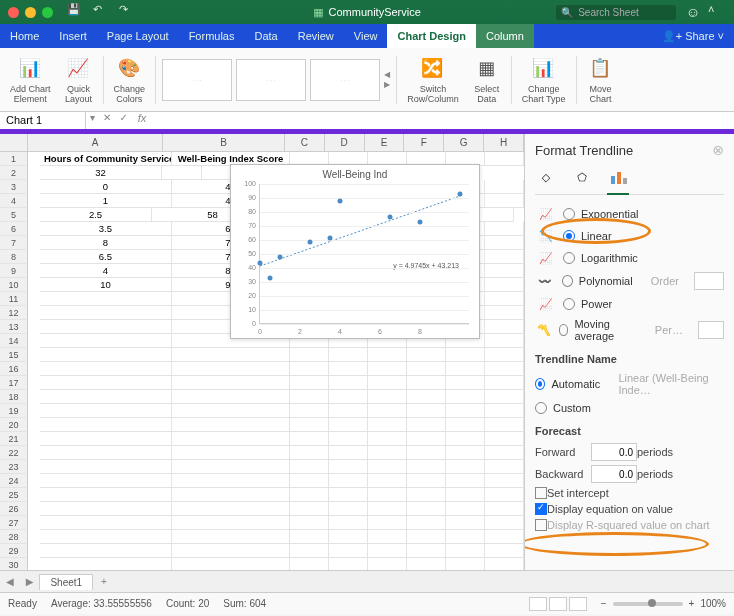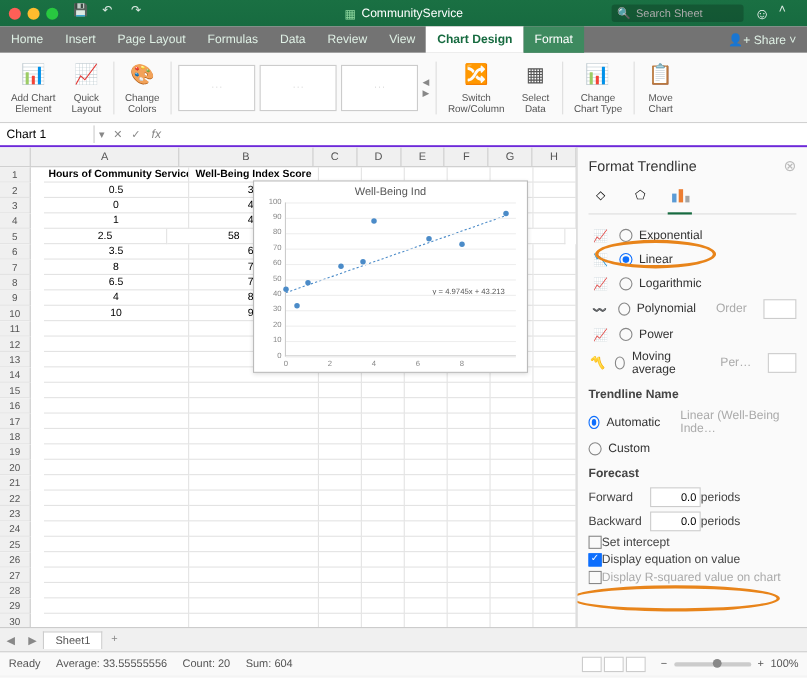--- a/index.html
+++ b/index.html
@@ -4,33 +4,33 @@
 <style>
 *{box-sizing:border-box;margin:0;padding:0;font-family:-apple-system,Helvetica,Arial,sans-serif}
 body{background:#f4f4f4;width:734px;height:616px;overflow:hidden;font-size:11px}
 .titlebar{height:24px;background:linear-gradient(#1a7043,#176b40);display:flex;align-items:center;padding:0 8px;color:#fff}
 .mac-btn{width:11px;height:11px;border-radius:50%;margin-right:6px}
 .mac-r{background:#ff5f57}.mac-y{background:#febc2e}.mac-g{background:#28c840}
 .tb-icon{width:18px;height:18px;margin-left:8px;opacity:.85;color:#fff}
 .doc-title{flex:0;margin:0 auto;position:absolute;left:50%;transform:translateX(-50%);display:flex;align-items:center;gap:5px}
 .search-box{margin-left:auto;background:rgba(0,0,0,.2);border-radius:3px;padding:2px 6px;color:#cfe;font-size:10px;width:120px;display:flex;align-items:center;gap:4px}
 .smile{margin-left:10px;font-size:14px}
-.menubar{height:24px;background:#737373;display:flex;align-items:center;color:#dff0e5;font-size:11px}
+.menubar{height:24px;background:#1d4ed8;display:flex;align-items:center;color:#dff0e5;font-size:11px}
 .menubar .tab{padding:0 10px;height:100%;display:flex;align-items:center;cursor:pointer}
 .menubar .tab.active{background:#fff;color:#176b40;font-weight:600}
 .menubar .tab.sub{background:#3e8a5f;color:#fff}
 .share{margin-left:auto;padding:0 10px}
 .ribbon{height:64px;background:#fafafa;border-bottom:1px solid #ccc;display:flex;align-items:center;padding:2px 6px;gap:6px}
 .rbox{display:flex;flex-direction:column;align-items:center;gap:2px;font-size:9px;color:#555;padding:2px 4px;text-align:center;line-height:1.1}
 .ricon{width:28px;height:28px;display:flex;align-items:center;justify-content:center;font-size:18px}
 .divider{width:1px;height:48px;background:#ddd}
 .layouts{display:flex;gap:4px;align-items:center}
 .layout-thumb{width:70px;height:42px;border:1px solid #ccc;background:#fff;display:flex;align-items:center;justify-content:center;font-size:6px;color:#aaa}
 .layout-arrows{display:flex;flex-direction:column;font-size:8px;color:#888;gap:1px}
-.namebar{height:22px;background:#fff;border-bottom:2px solid #6d28d9;display:flex;align-items:center;font-size:11px}
+.namebar{height:22px;background:#fff;border-bottom:5px solid #6d28d9;display:flex;font-size:11px}
 .namebox{width:86px;padding:2px 6px;border-right:1px solid #ccc}
 .nb-ctrl{padding:0 4px;color:#888;font-size:10px}
 .fx{padding:0 6px;color:#888;font-style:italic}
 .workarea{display:flex;height:436px}
 .grid{flex:1;position:relative;overflow:hidden;background:#fff}
 .colhdr{display:flex;height:18px;background:#f0f0f0;border-bottom:1px solid #ccc}
 .colhdr .ch{border-right:1px solid #ccc;text-align:center;font-size:10px;color:#555;line-height:18px}
 .rowhdr{position:absolute;left:0;top:18px;width:28px}
 .rowhdr .rh{height:14px;border-bottom:1px solid #e3e3e3;border-right:1px solid #ccc;text-align:center;font-size:9px;color:#555;background:#f0f0f0;line-height:14px}
 .cells{position:absolute;left:40px;top:18px;right:0}
@@ -102,21 +102,21 @@
 
 <div class="menubar">
   <span class="tab">Home</span>
   <span class="tab">Insert</span>
   <span class="tab">Page Layout</span>
   <span class="tab">Formulas</span>
   <span class="tab">Data</span>
   <span class="tab">Review</span>
   <span class="tab">View</span>
   <span class="tab active">Chart Design</span>
-  <span class="tab sub">Format</span>
+  <span class="tab sub">Column</span>
   <span class="share">👤+ <span>Share</span> ˅</span>
 </div>
 
 <div class="ribbon">
   <div class="rbox">
       <div class="ricon">📊</div>
       <span style="white-space:pre">Add Chart
 Element</span>
     </div>
   <div class="rbox">
@@ -223,21 +223,20 @@
           <div class="cell hdr" style="width: 136px;">Hours of Community Service</div>
           <div class="cell hdr" style="width: 122px;">Well-Being Index Score</div>
           <div class="cell" style="width: 40px;"></div>
           <div class="cell" style="width: 40px;"></div>
           <div class="cell" style="width: 40px;"></div>
           <div class="cell" style="width: 40px;"></div>
           <div class="cell" style="width: 40px;"></div>
           <div class="cell" style="width: 40px;"></div>
         </div>
         <div class="row">
-          <div class="cell num" style="width: 136px;">0.5</div>
           <div class="cell num" style="width: 122px;">32</div>
           <div class="cell" style="width: 40px;"></div>
           <div class="cell" style="width: 40px;"></div>
           <div class="cell" style="width: 40px;"></div>
           <div class="cell" style="width: 40px;"></div>
           <div class="cell" style="width: 40px;"></div>
           <div class="cell" style="width: 40px;"></div>
         </div>
         <div class="row">
           <div class="cell num" style="width: 136px;">0</div>

